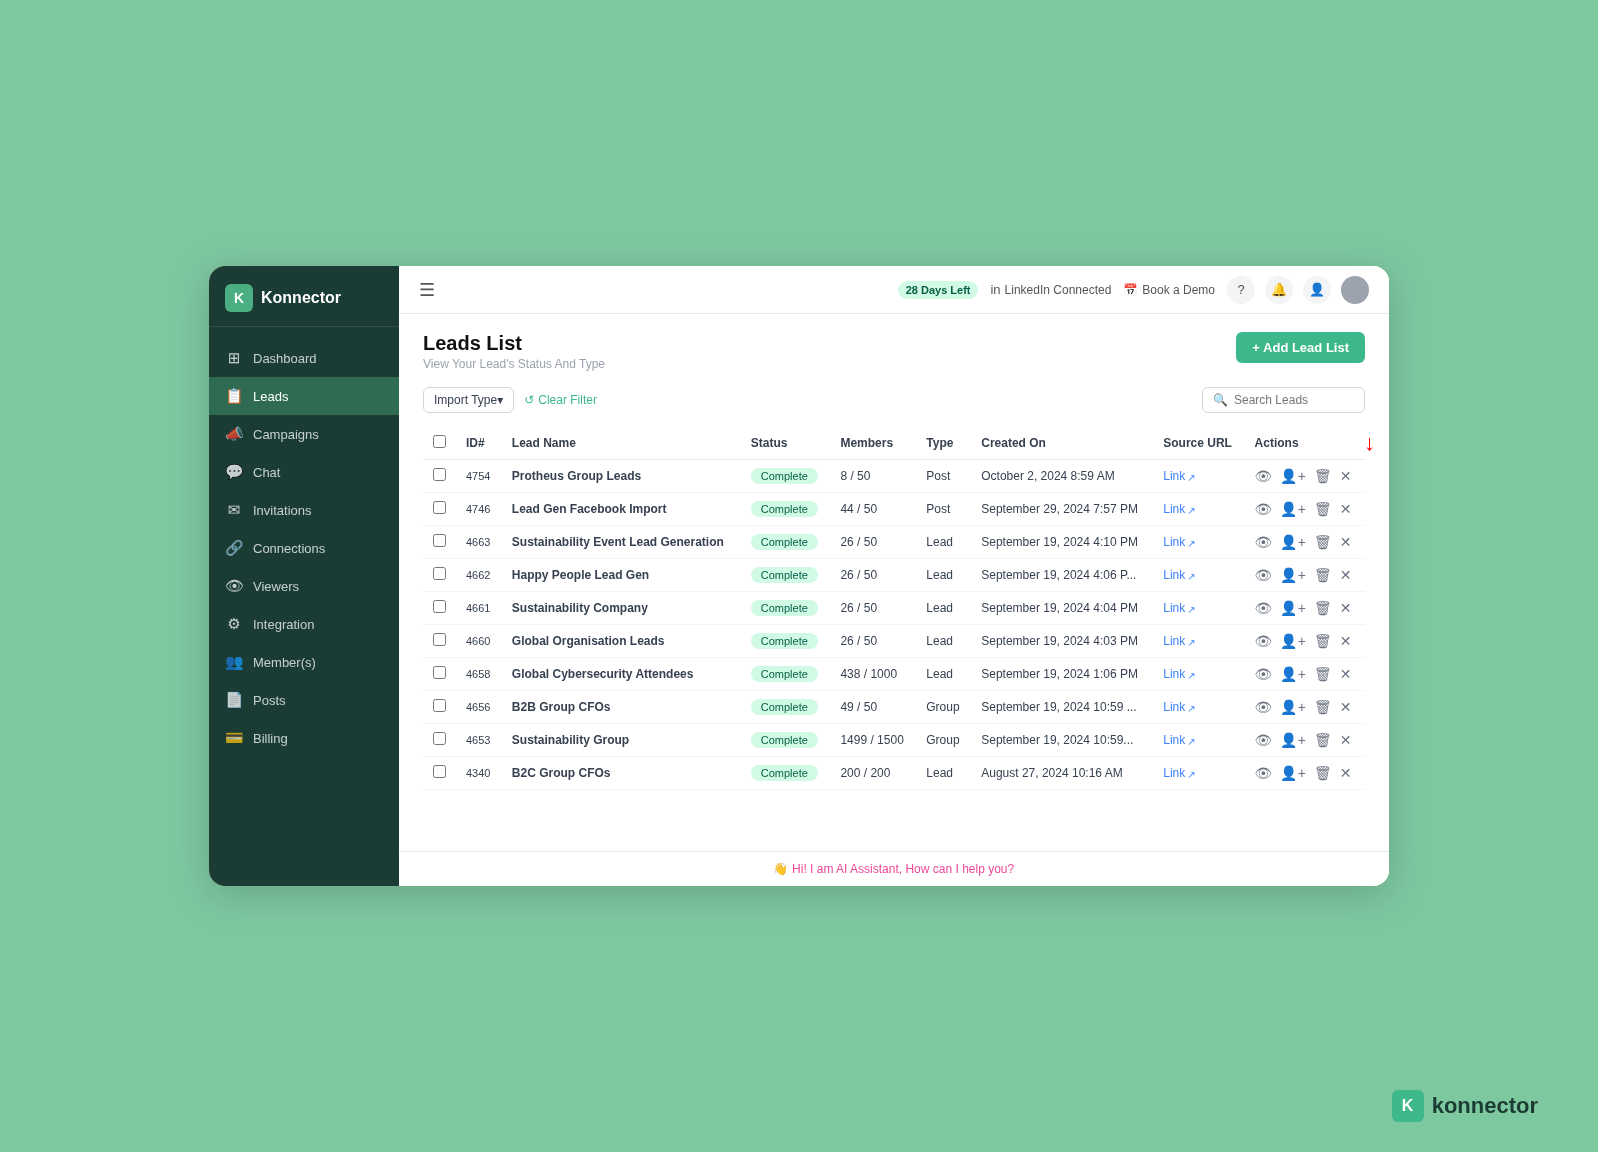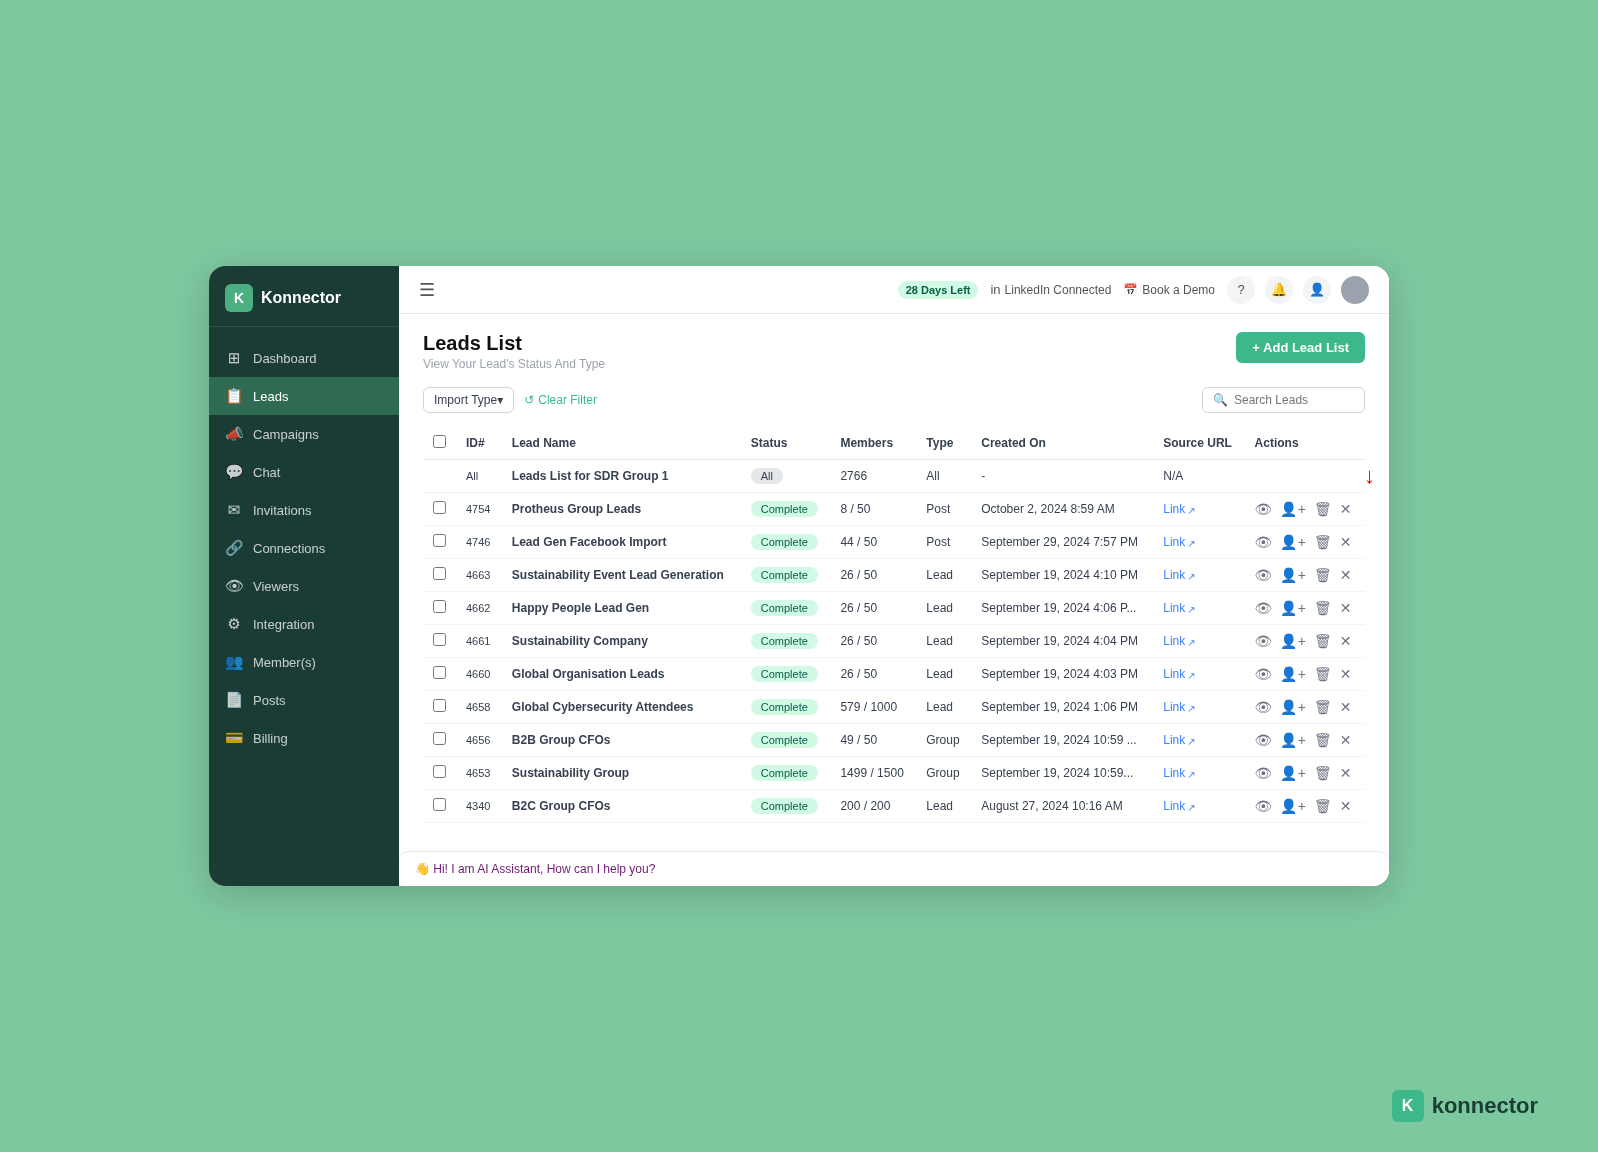--- a/index.html
+++ b/index.html
@@ -300,24 +300,23 @@
       font-size: 14px;
       color: #6b7280;
       cursor: pointer;
     }
     
     .ai-bar {
       background: #fff;
       border-top: 1px solid #e5e7eb;
       padding: 10px 16px;
       font-size: 12px;
-      color: #701a75;
-      text-align: left;
+      color: #ec4899;
+      text-align: center;
       flex-shrink: 0;
-      border-radius: 11px;
     }
     
     .bottom-brand {
       position: fixed;
       bottom: 30px;
       right: 60px;
       display: flex;
       align-items: center;
       gap: 8px;
       font-size: 22px;
@@ -462,31 +461,20 @@
             <th>Lead Name</th>
             <th>Status</th>
             <th>Members</th>
             <th>Type</th>
             <th>Created On</th>
             <th>Source URL</th>
             <th>Actions</th>
           </tr>
         </thead>
         <tbody id="table-body">
-        <tr>
-        <td class="checkbox-cell"></td>
-        <td class="id-cell">All</td>
-        <td class="lead-name">Leads List for SDR Group 1</td>
-        <td><span class="status-badge status-all">All</span></td>
-        <td>2766</td>
-        <td>All</td>
-        <td>-</td>
-        <td>N/A</td>
-        <td></td>
-      </tr>
             <tr>
         <td class="checkbox-cell"><input type="checkbox" style=""></td>
         <td class="id-cell">4754</td>
         <td class="lead-name">Protheus Group Leads</td>
         <td><span class="status-badge status-complete">Complete</span></td>
         <td>8 / 50</td>
         <td>Post</td>
         <td>October 2, 2024 8:59 AM</td>
         <td>
                 <a class="link-cell" href="#">Link <span style="font-size:10px;">↗</span></a>
@@ -604,21 +592,21 @@
             <span class="action-icon" title="Delete">🗑</span>
             <span class="action-icon" title="Actions">✕</span>
           </div>
         </td>
       </tr>
             <tr>
         <td class="checkbox-cell"><input type="checkbox" style=""></td>
         <td class="id-cell">4658</td>
         <td class="lead-name">Global Cybersecurity Attendees</td>
         <td><span class="status-badge status-complete">Complete</span></td>
-        <td>579 / 1000</td>
+        <td>438 / 1000</td>
         <td>Lead</td>
         <td>September 19, 2024 1:06 PM</td>
         <td>
                 <a class="link-cell" href="#">Link <span style="font-size:10px;">↗</span></a>
               </td>
         <td style="position:relative;">
 
           <div class="action-icons">
             <span class="action-icon" title="View">👁</span>
             <span class="action-icon" title="Add Member">👤+</span>

